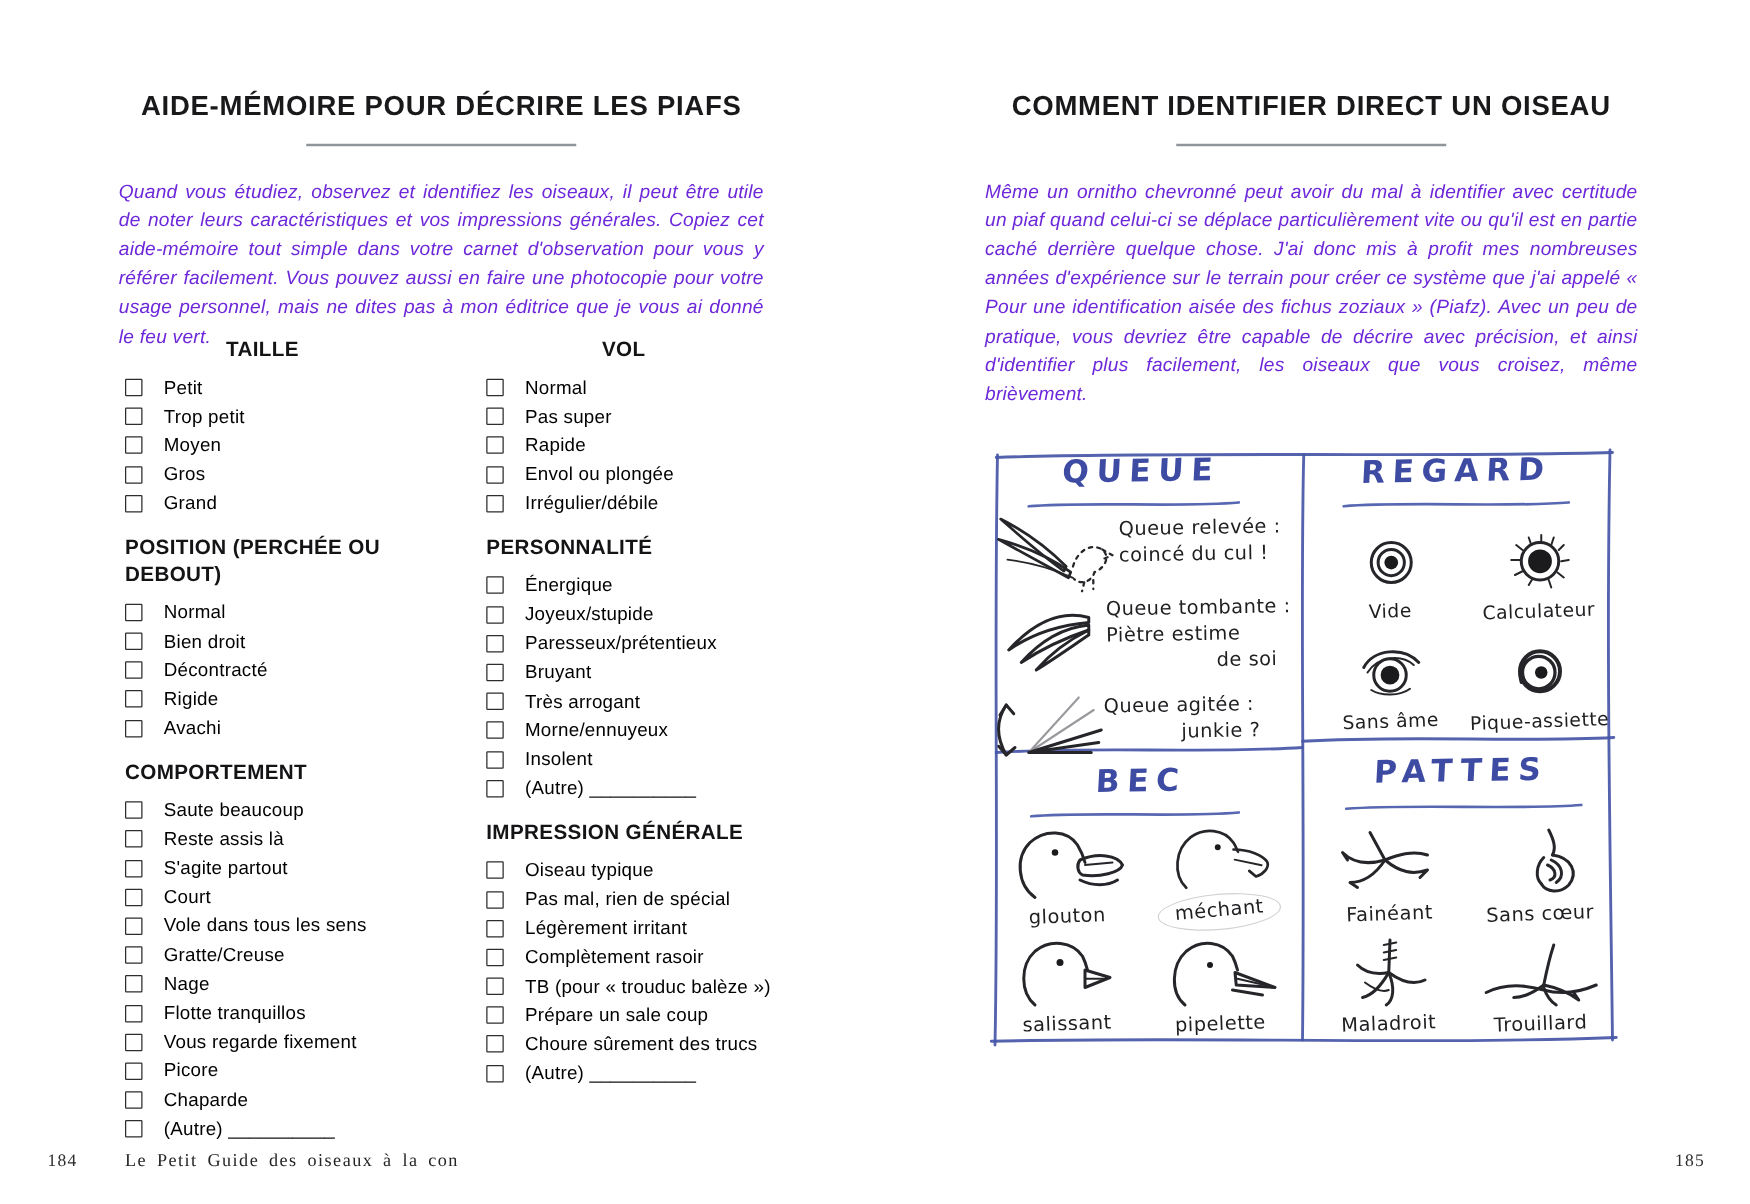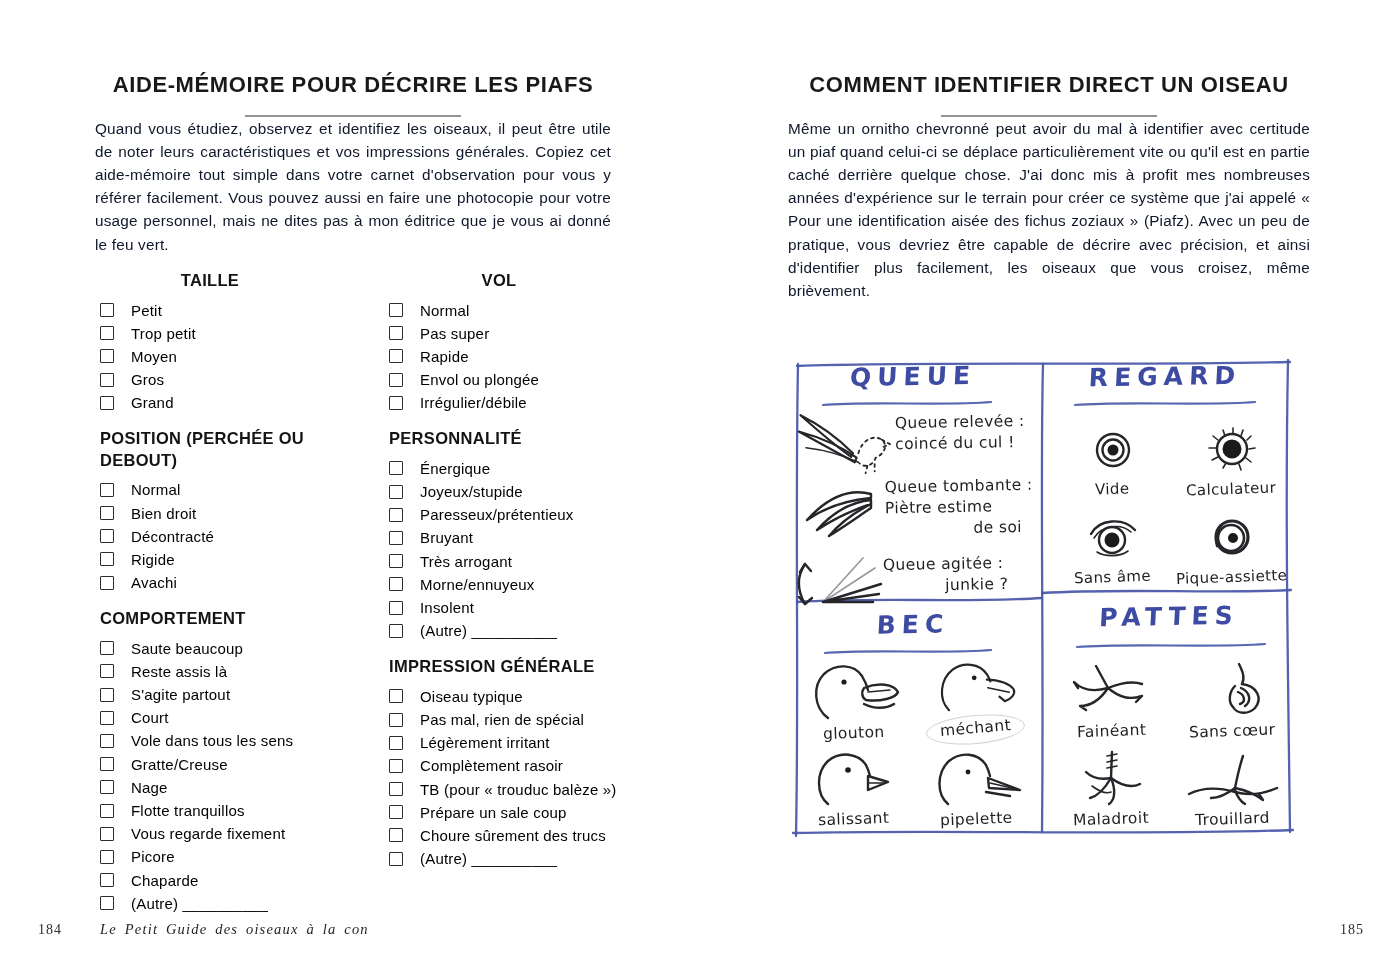--- a/index.html
+++ b/index.html
@@ -11,22 +11,22 @@
   .page{position:absolute;top:55px;width:516px;}
   .page.left{left:95px;}
   .page.right{left:788px;width:522px;}
 
   .page-title{
     font-size:22px;font-weight:bold;letter-spacing:.6px;color:#19191b;
     text-align:center;margin:16px;line-height:1.25;
   }
   .title-rule{width:216px;height:2px;background:#90959a;margin:13px auto 0;}
   .intro{
-    margin:0 0 0;font-size:15.3px;line-height:23.2px;color:#0f172a;
-    text-align:justify;letter-spacing:.2px;
+    margin:25px 0 0;font-size:15.3px;line-height:23.2px;color:#6d28d9;
+    text-align:justify;letter-spacing:.2px;font-style:italic;
   }
 
   
   .columns{position:absolute;top:215px;left:5px;width:511px;display:flex;}
   .col1{width:252px;flex:0 0 252px;}
   .col2{width:259px;flex:0 0 259px;margin-left:37px;}
   .check-section h2{
     font-size:16.5px;font-weight:bold;color:#141416;letter-spacing:.3px;
     margin:14px 0 7px;line-height:1.3;max-width:220px;
   }
@@ -38,21 +38,21 @@
     flex:0 0 12px;margin-right:17px;background:#fff;
   }
   .check-label{font-size:15px;color:#000000;letter-spacing:.2px;white-space:nowrap;text-align:center;}
 
   
   .folio{position:absolute;top:922px;font-family:"Liberation Serif", serif;font-size:14px;color:#2d2d2d;letter-spacing:1px;}
   .folio-left{left:38px;}
   .folio-right{right:36px;}
   .book-title{
     position:absolute;top:921px;left:100px;font-family:"Liberation Serif", serif;
-    font-style:italic;font-size:14.5px;letter-spacing:1.2px;word-spacing:3px;color:#242424;
+    font-size:14.5px;letter-spacing:1.2px;word-spacing:3px;color:#242424;
   }
 
   
   .diagram{position:absolute;top:297px;left:-3px;width:516px;height:494px;}
   .frame{position:absolute;top:0;left:0;}
   .frame path{stroke:#4656a8;stroke-width:2.3;fill:none;stroke-linecap:round;opacity:.92;}
 
   .quad-title{
     position:absolute;text-align:center;color:#3e4ba3;
     font-family:"DejaVu Sans", sans-serif;font-weight:bold;

